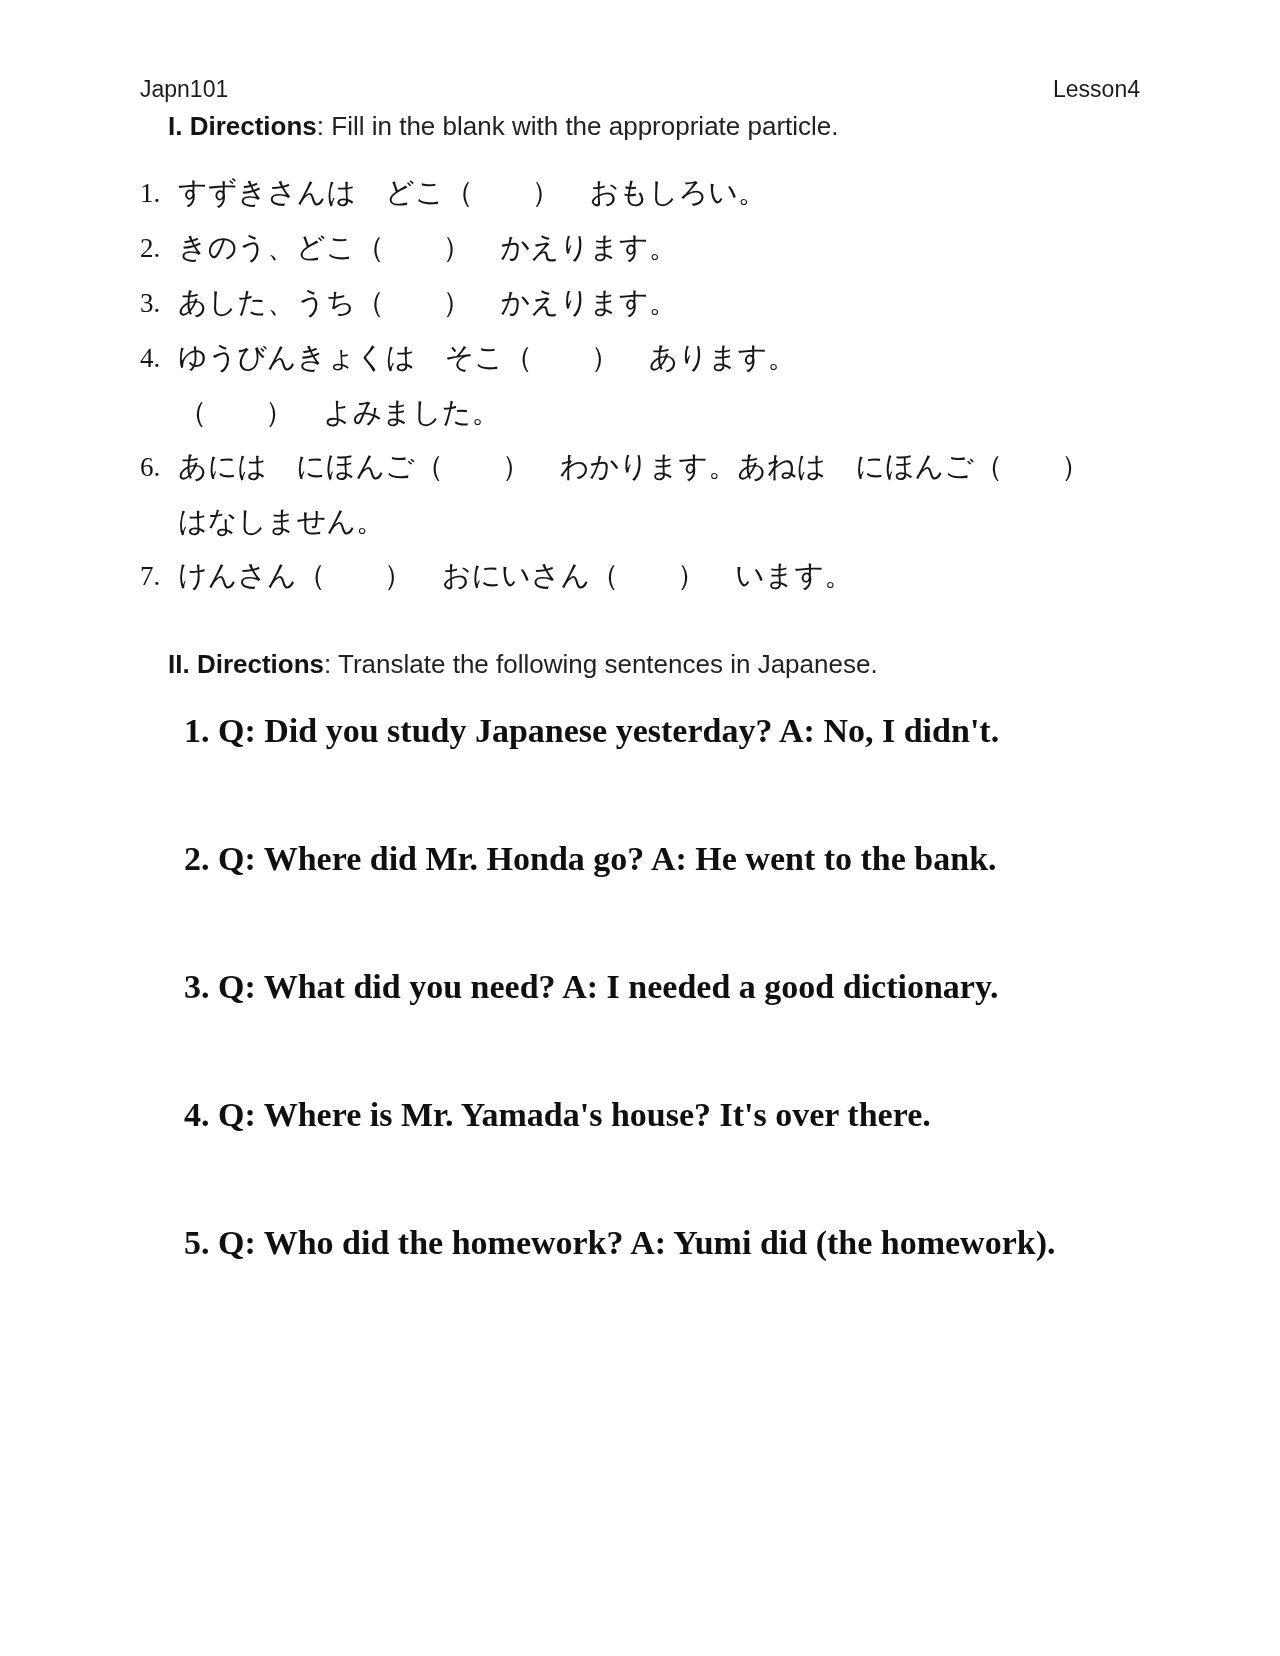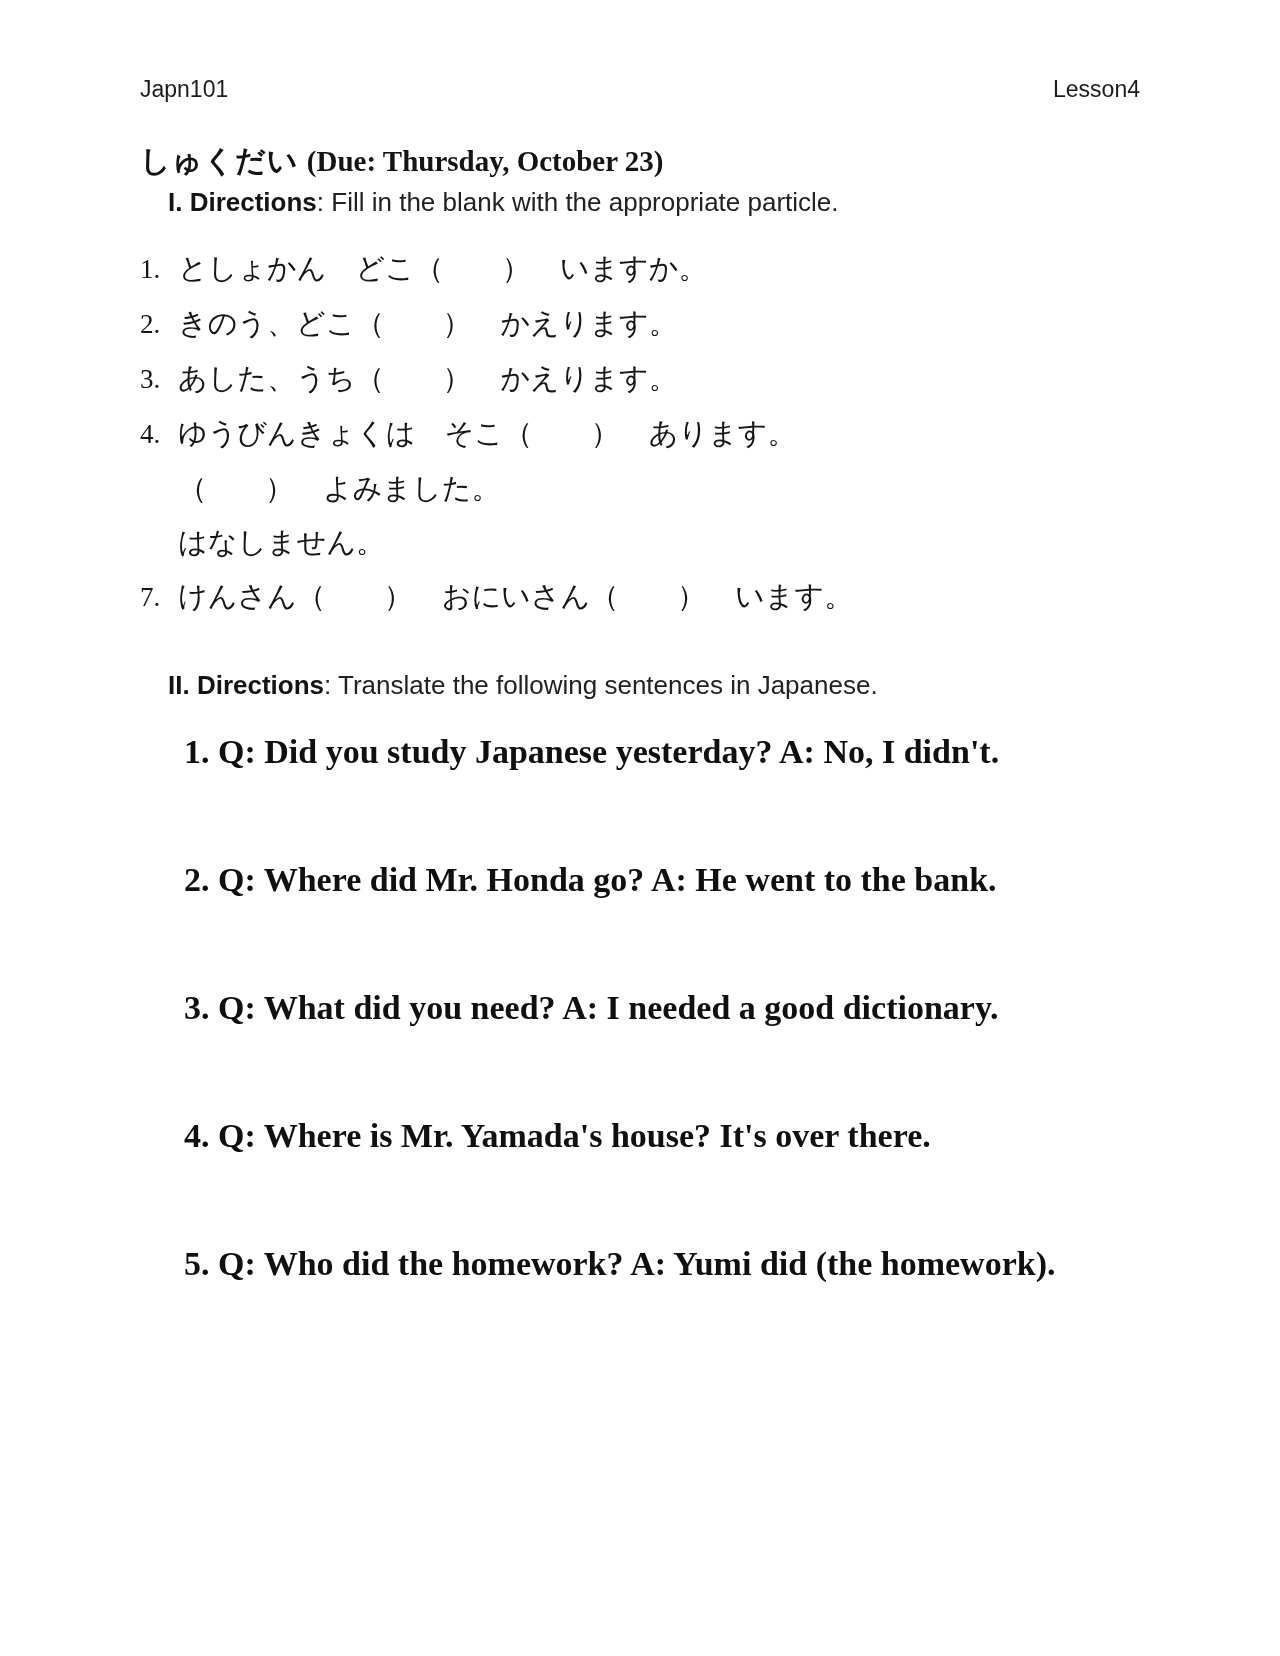--- a/index.html
+++ b/index.html
@@ -78,30 +78,30 @@
 </head>
 <body>
 
 <div class="page">
 
   <div class="doc-header">
     <span>Japn101</span>
     <span>Lesson4</span>
   </div>
 
-  <div class="title-line"><span class="title-jp">しゅくだい</span><span> </span><span class="title-en">(Due: Thursday, October 23)</span></div>
 
   <div class="directions-line"><span class="bold">I. Directions</span><span>: Fill in the blank with the appropriate particle.</span></div>
 
   <div class="jp-list">
-    <div class="jline"><span class="num">1.</span><span>としょかん　どこ（　　）　いますか。</span></div>
+    <div class="jline"><span class="num">1.</span><span>すずきさんは　どこ（　　）　おもしろい。</span></div>
     <div class="jline"><span class="num">2.</span><span>きのう、どこ（　　）　かえります。</span></div>
     <div class="jline"><span class="num">3.</span><span>あした、うち（　　）　かえります。</span></div>
     <div class="jline"><span class="num">4.</span><span>ゆうびんきょくは　そこ（　　）　あります。</span></div>
     <div class="jline cont"><span>（　　）　よみました。</span></div>
+    <div class="jline"><span class="num">6.</span><span>あには　にほんご（　　）　わかります。あねは　にほんご（　　）</span></div>
     <div class="jline cont"><span>はなしません。</span></div>
     <div class="jline"><span class="num">7.</span><span>けんさん（　　）　おにいさん（　　）　います。</span></div>
   </div>
 
   <div class="directions-line sec2-heading"><span class="bold">II. Directions</span><span>: Translate the following sentences in Japanese.</span></div>
 
   <div class="en-list">
     <div class="en-item"><span class="num">1.</span><span>Q: Did you study Japanese yesterday? A: No, I didn't.</span></div>
     <div class="en-item"><span class="num">2.</span><span>Q: Where did Mr. Honda go? A: He went to the bank.</span></div>
     <div class="en-item"><span class="num">3.</span><span>Q: What did you need? A: I needed a good dictionary.</span></div>

